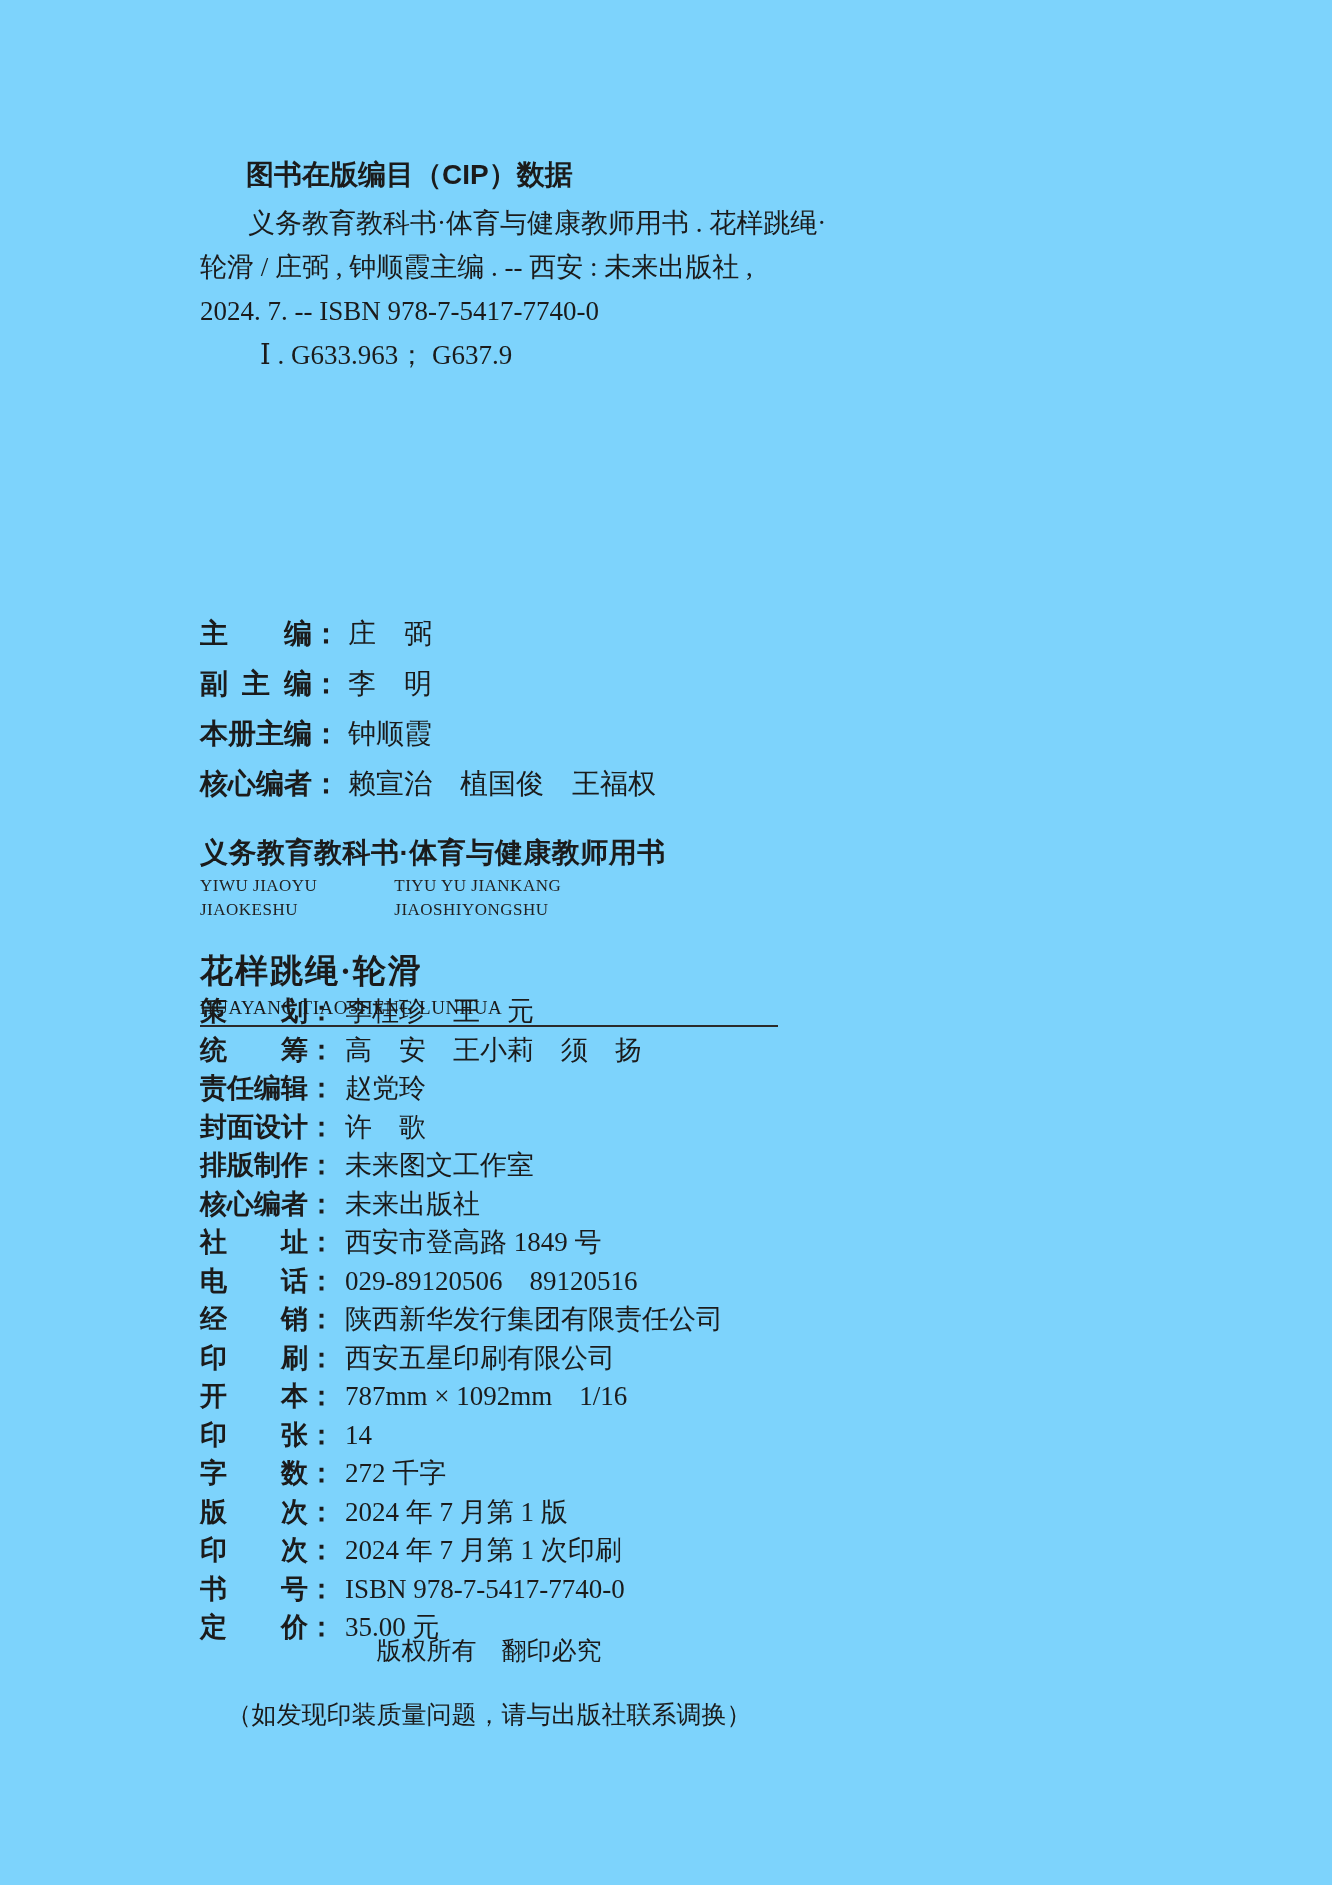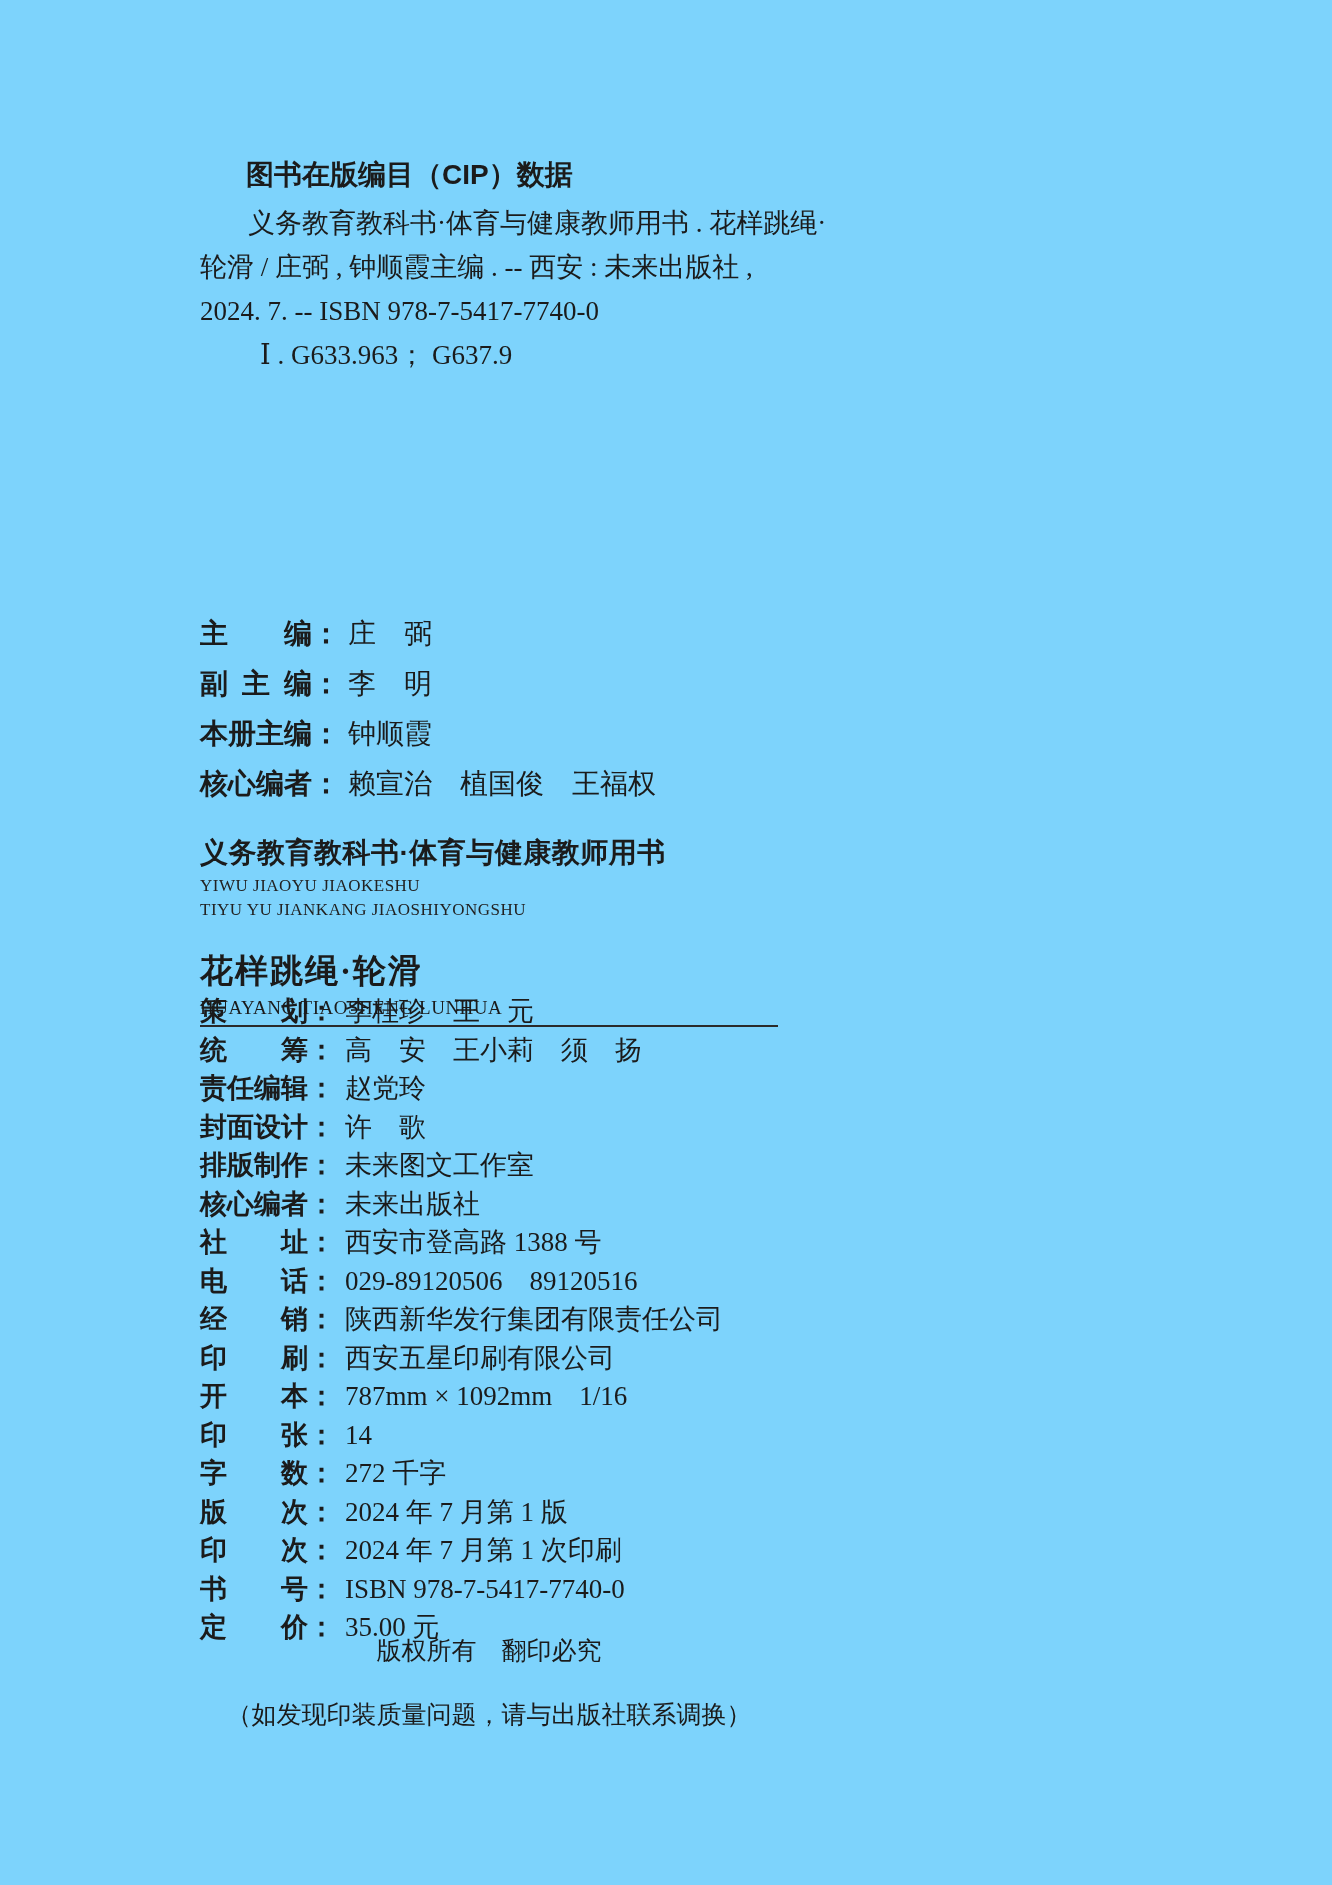--- a/index.html
+++ b/index.html
@@ -77,21 +77,20 @@
     white-space: nowrap;
   }
   .pinyin-row {
     display: flex;
     justify-content: flex-end;
     width: 482px;
     font-size: 17px;
     line-height: 24px;
     letter-spacing: 0.5px;
     color: #222;
-    flex-direction: column;
   }
   .book-title {
     font-family: "Liberation Serif", "DejaVu Serif", serif;
     font-weight: bold;
     font-size: 33px;
     line-height: 48px;
     letter-spacing: 2px;
     white-space: nowrap;
     margin-top: 25px;
   }
@@ -190,21 +189,21 @@
       <div class="pub-row">
       <span class="lbl heiti">封面设计</span><span class="heiti">：</span><span class="val">许　歌</span>
     </div>
       <div class="pub-row">
       <span class="lbl heiti">排版制作</span><span class="heiti">：</span><span class="val">未来图文工作室</span>
     </div>
       <div class="pub-row">
       <span class="lbl heiti">核心编者</span><span class="heiti">：</span><span class="val">未来出版社</span>
     </div>
       <div class="pub-row">
-      <span class="lbl heiti">社址</span><span class="heiti">：</span><span class="val">西安市登高路 1388 号</span>
+      <span class="lbl heiti">社址</span><span class="heiti">：</span><span class="val">西安市登高路 1849 号</span>
     </div>
       <div class="pub-row">
       <span class="lbl heiti">电话</span><span class="heiti">：</span><span class="val">029-89120506　89120516</span>
     </div>
       <div class="pub-row">
       <span class="lbl heiti">经销</span><span class="heiti">：</span><span class="val">陕西新华发行集团有限责任公司</span>
     </div>
       <div class="pub-row">
       <span class="lbl heiti">印刷</span><span class="heiti">：</span><span class="val">西安五星印刷有限公司</span>
     </div>

